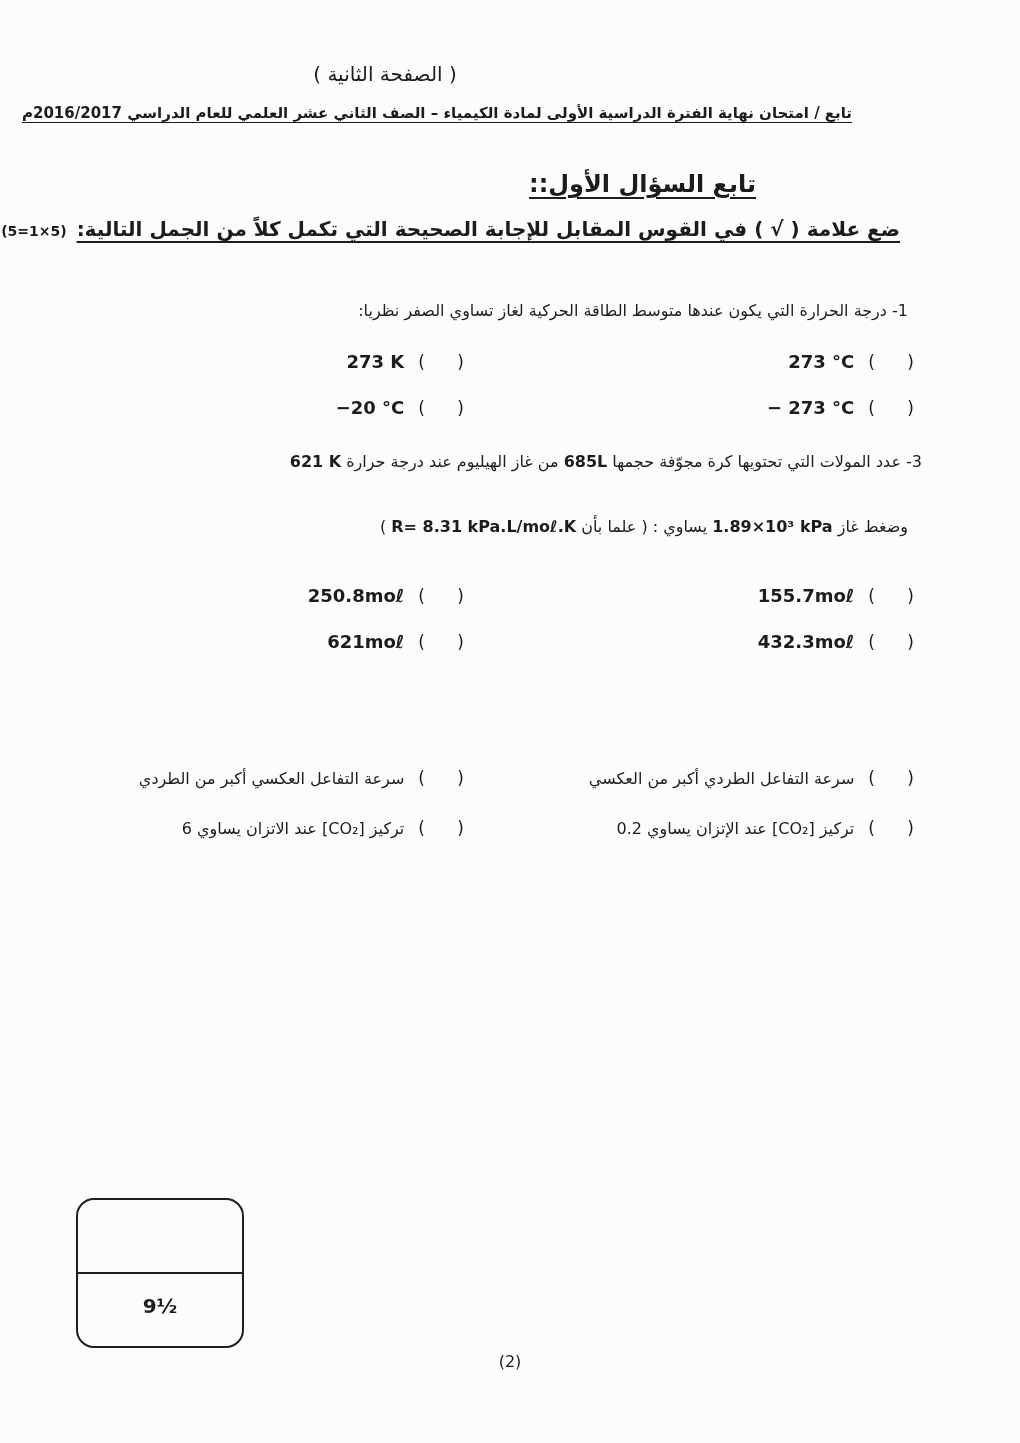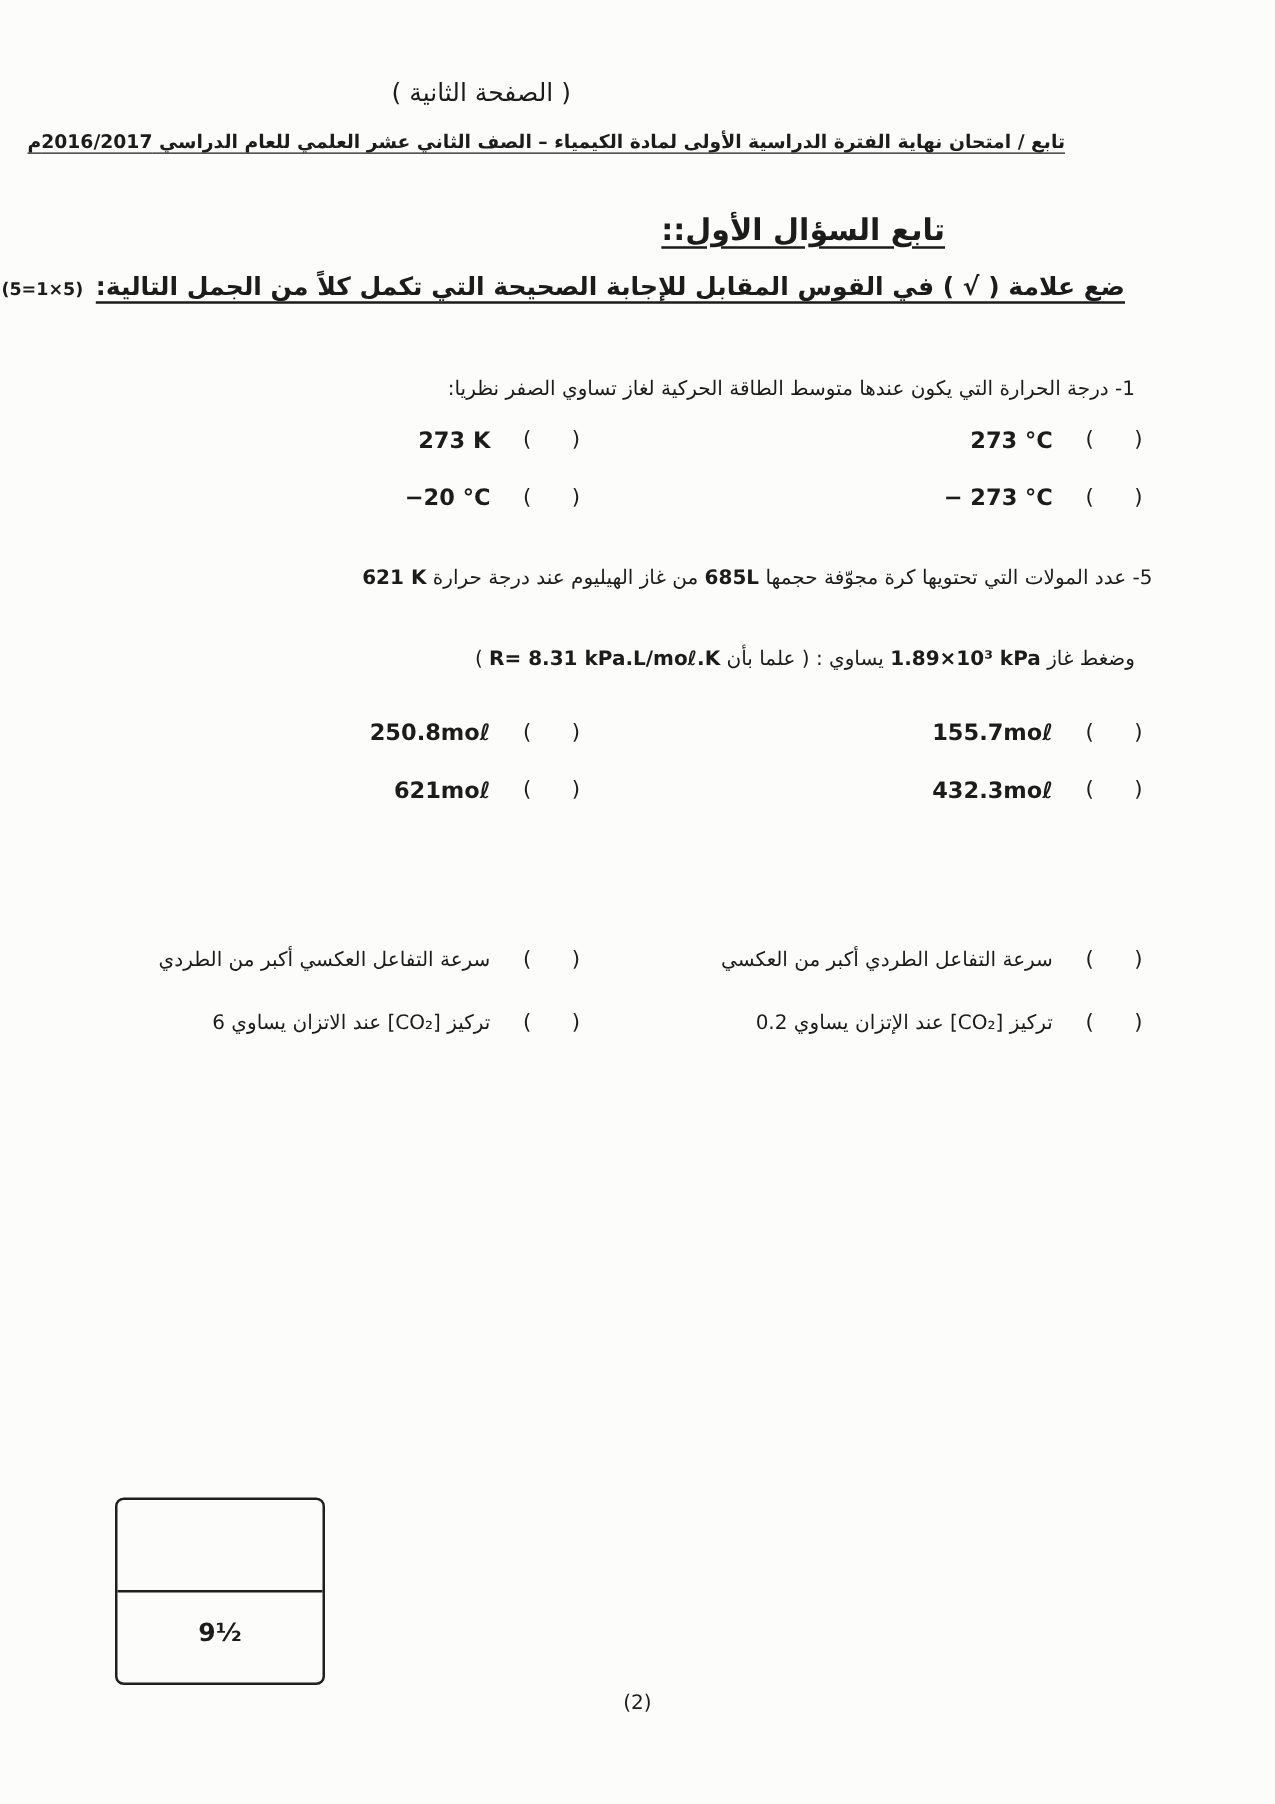--- a/index.html
+++ b/index.html
@@ -78,37 +78,36 @@
     grid-template-columns: 450px 410px;
     direction: rtl;
   }
   .q1-opts { top: 342px; row-gap: 16px; }
   .q2-opts { top: 576px; row-gap: 16px; }
   .q3-opts { top: 758px; row-gap: 20px; }
   .opt-cell {
     direction: ltr;
     display: flex;
     justify-content: flex-end;
-    align-items: flex-start;
-    gap: 26px;
+    align-items: flex-end;
+    gap: 14px;
     padding-right: 6px;
     height: 30px;
     white-space: nowrap;
   }
   .opt-value { font-weight: bold; font-size: 18px; }
   .q3-opts .opt-value { font-weight: 400; font-size: 16px; }
   .opt-paren { font-size: 17px; white-space: pre; }
 
   .score-box {
     position: absolute;
     left: 76px; top: 1198px;
     width: 168px; height: 150px;
     border: 2.5px solid #1f1f1f;
-    border-radius: 7px;
-    margin-left: 16px;
+    border-radius: 18px;
   }
   .score-divider {
     position: absolute;
     left: 0; right: 0; top: 72px;
     border-top: 2.5px solid #1f1f1f;
   }
   .score-value {
     position: absolute;
     left: 0; right: 0; top: 94px;
     text-align: center;
@@ -152,21 +151,21 @@
       <span class="opt-value">− 273 °C</span>
       <span class="opt-paren">(      )</span>
     </div>
     <div class="opt-cell">
       <span class="opt-value">−20 °C</span>
       <span class="opt-paren">(      )</span>
     </div>
   </div>
 
   <div class="stem q2-stem1" dir="rtl">
-    <span>5- عدد المولات التي تحتويها كرة مجوّفة حجمها </span><span class="lat" dir="ltr">685L</span><span> من غاز الهيليوم عند درجة حرارة </span><span class="lat" dir="ltr">621 K</span>
+    <span>3- عدد المولات التي تحتويها كرة مجوّفة حجمها </span><span class="lat" dir="ltr">685L</span><span> من غاز الهيليوم عند درجة حرارة </span><span class="lat" dir="ltr">621 K</span>
   </div>
   <div class="stem q2-stem2" dir="rtl">
     <span>وضغط غاز </span><span class="lat" dir="ltr">1.89×10³ kPa</span><span> يساوي : ( علما بأن </span><span class="lat" dir="ltr">R= 8.31 kPa.L/moℓ.K</span><span> )</span>
   </div>
   <div class="opt-grid q2-opts">
     <div class="opt-cell">
       <span class="opt-value">155.7moℓ</span>
       <span class="opt-paren">(      )</span>
     </div>
     <div class="opt-cell">

